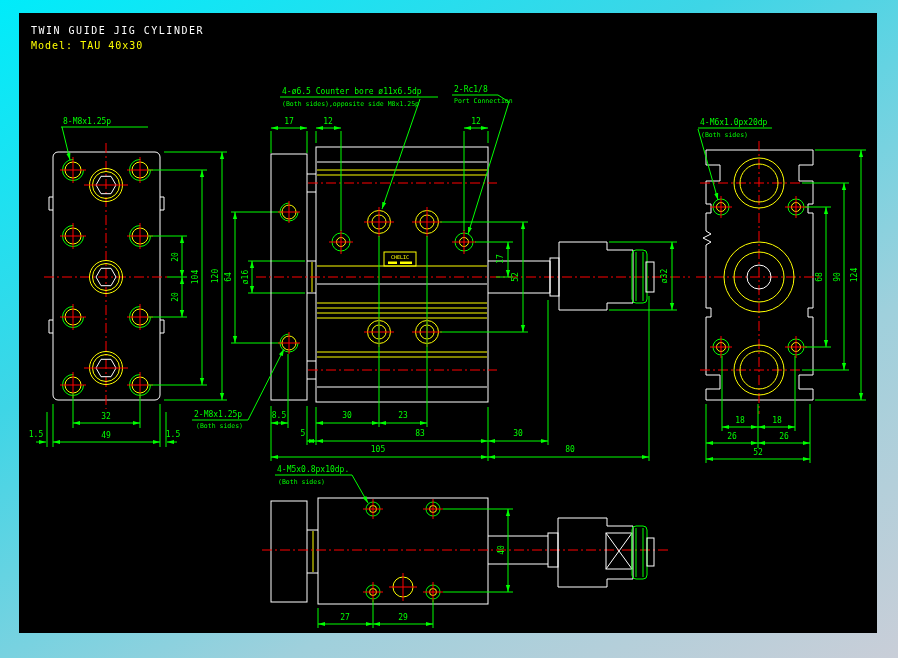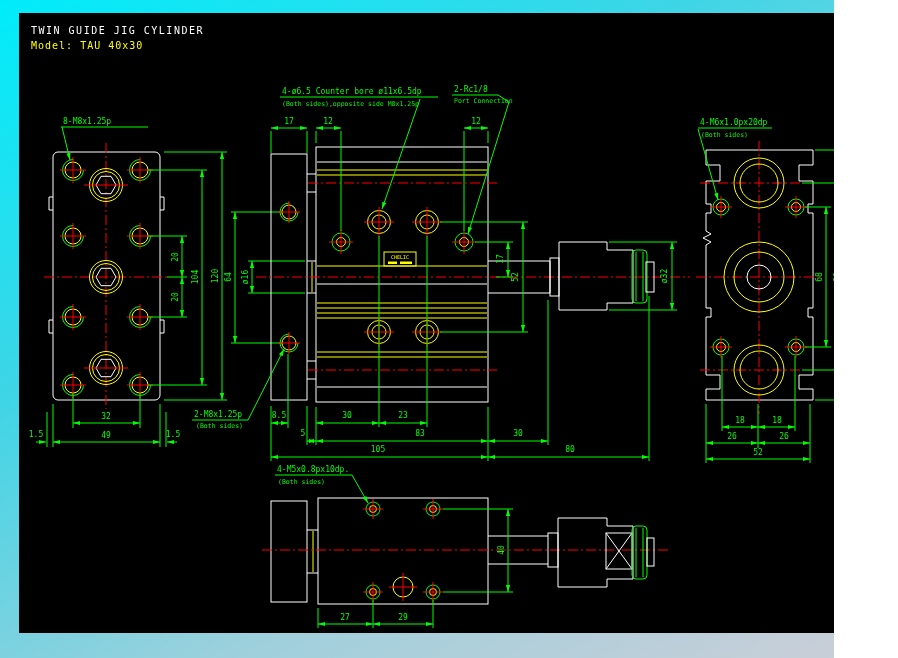--- a/index.html
+++ b/index.html
@@ -1,16 +1,16 @@
 <!DOCTYPE html>
 <html><head>
 <meta charset="utf-8">
 <style>
   html,body{margin:0;padding:0;}
-  .screen{width:834px;height:658px;position:relative;overflow:hidden;
+  .screen{width:898px;height:658px;position:relative;overflow:hidden;
     background:linear-gradient(150deg,#00ecfa 0%,#3ed5e6 35%,#9fd0dc 70%,#c9ced8 100%);}
   svg{position:absolute;left:0;top:0;}
   .w{stroke:#ffffff;fill:none;stroke-width:1;}
   .y{stroke:#ffff00;fill:none;stroke-width:1;}
   .g{stroke:#00ff00;fill:none;stroke-width:1;}
   .rc{stroke:#ff0000;fill:none;stroke-width:1;stroke-dasharray:10 3 2 3;}
   .rs{stroke:#ff0000;fill:none;stroke-width:1;}
   .thr{stroke:#00ff00;fill:none;stroke-width:1;stroke-dasharray:49.5 16.5;}
   .thr2{stroke:#00ff00;fill:none;stroke-width:1;stroke-dasharray:42.4 14.1;}
   .dim{stroke:#00ff00;fill:none;stroke-width:1;marker-start:url(#ar);marker-end:url(#ar);}

